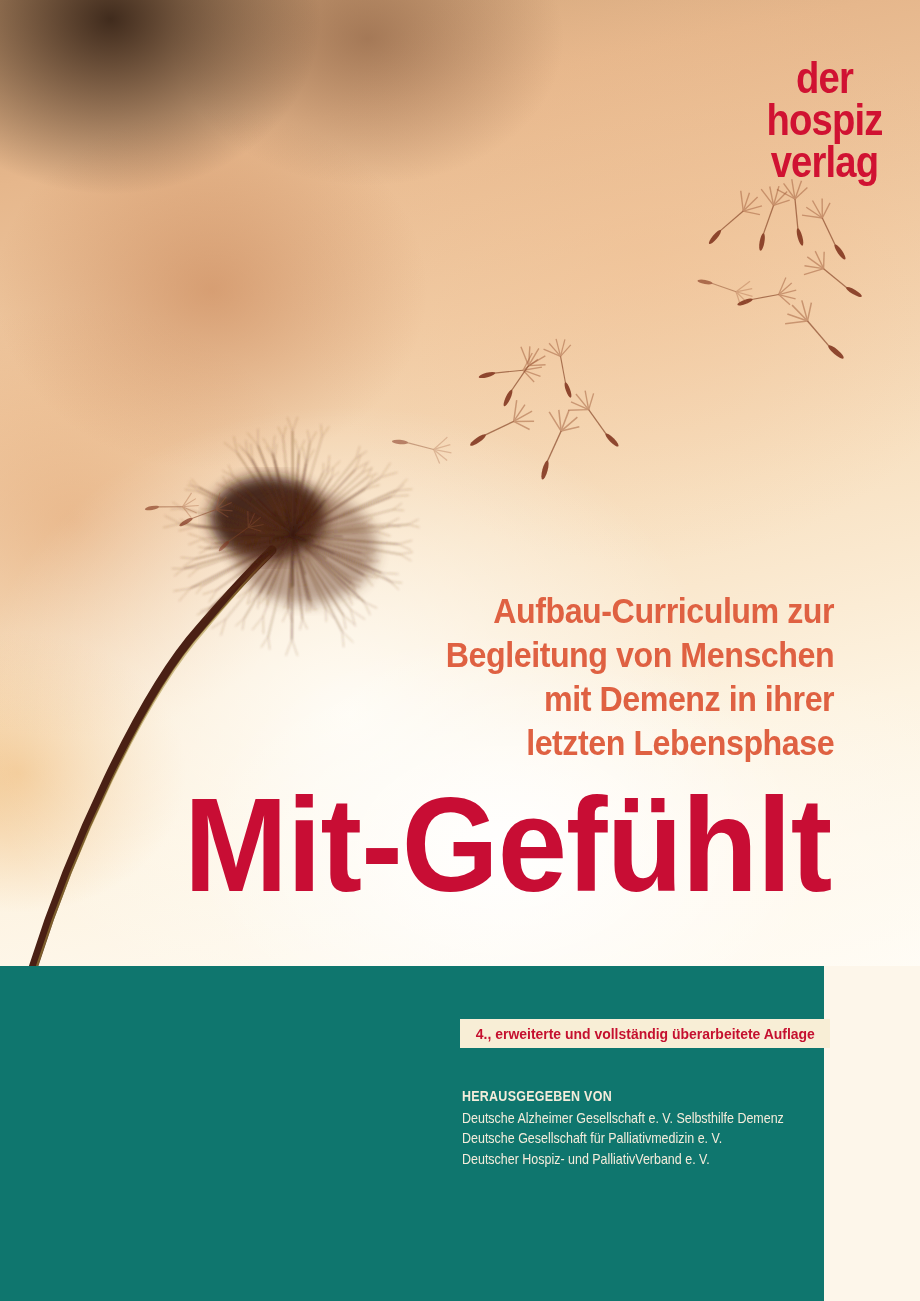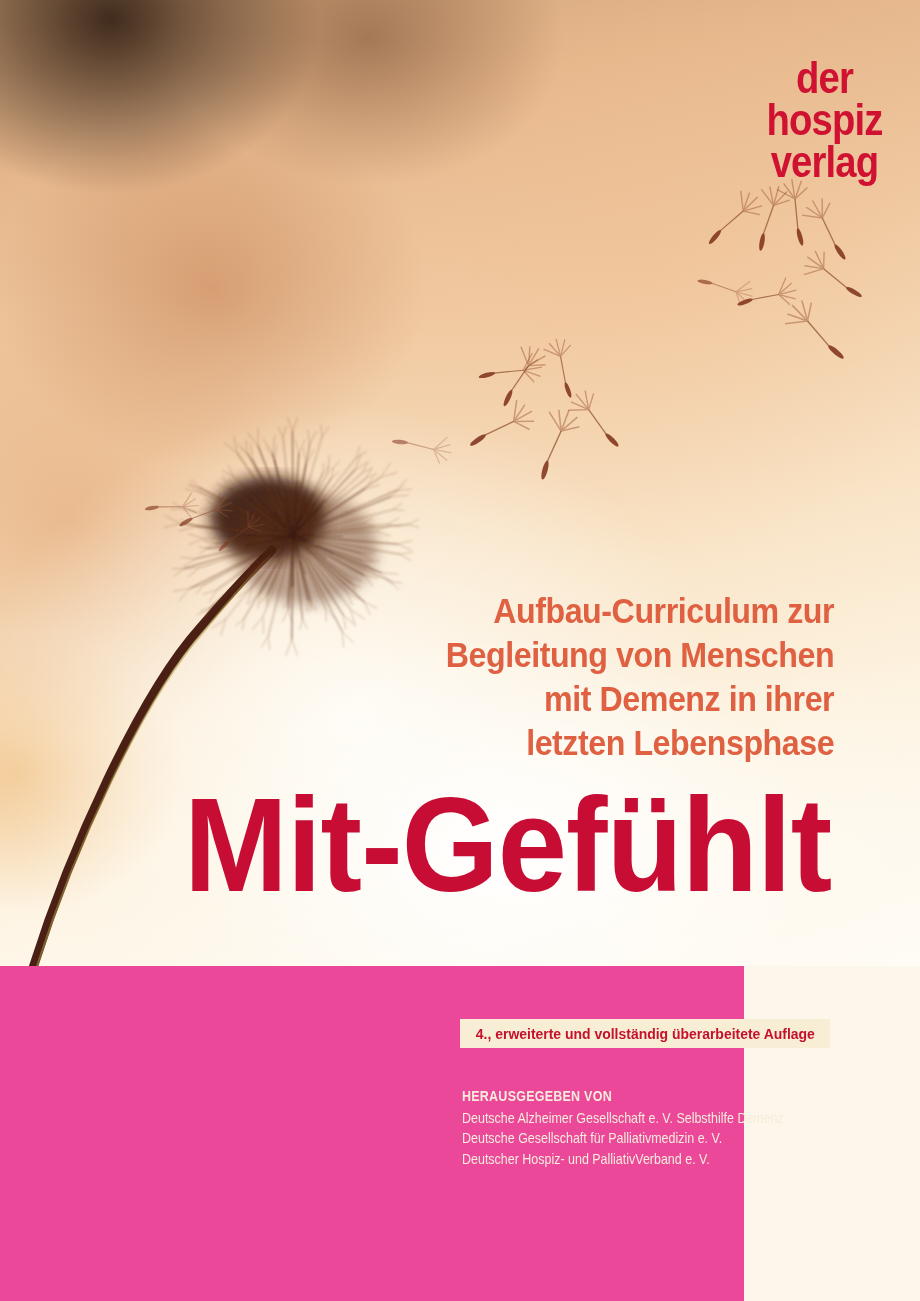--- a/index.html
+++ b/index.html
@@ -40,22 +40,22 @@
   }
   
   .title{
     position:absolute;left:184px;top:778px;margin:0;
     color:#c80d34;font-weight:700;font-size:134px;line-height:134px;
     transform:scaleX(.93);transform-origin:0 50%;
     letter-spacing:-1px;white-space:nowrap;
   }
   
   .band{
-    position:absolute;left:0;top:966px;width:744px;height:335px;
-    background:#ec4899;
+    position:absolute;left:0;top:966px;width:824px;height:335px;
+    background:#0f766e;
   }
   .badge{
     position:absolute;top:53px;left:460px;width:370px;height:29px;
     background:#f8eed6;color:#c5102f;font-weight:700;font-size:15.5px;
     display:flex;align-items:center;justify-content:center;overflow:hidden;
   }
   .badge span{white-space:nowrap;transform:scaleX(.9);}
   .credits{
     position:absolute;left:462px;top:120px;
     color:#f5ecdb;font-size:14.5px;line-height:20.5px;

